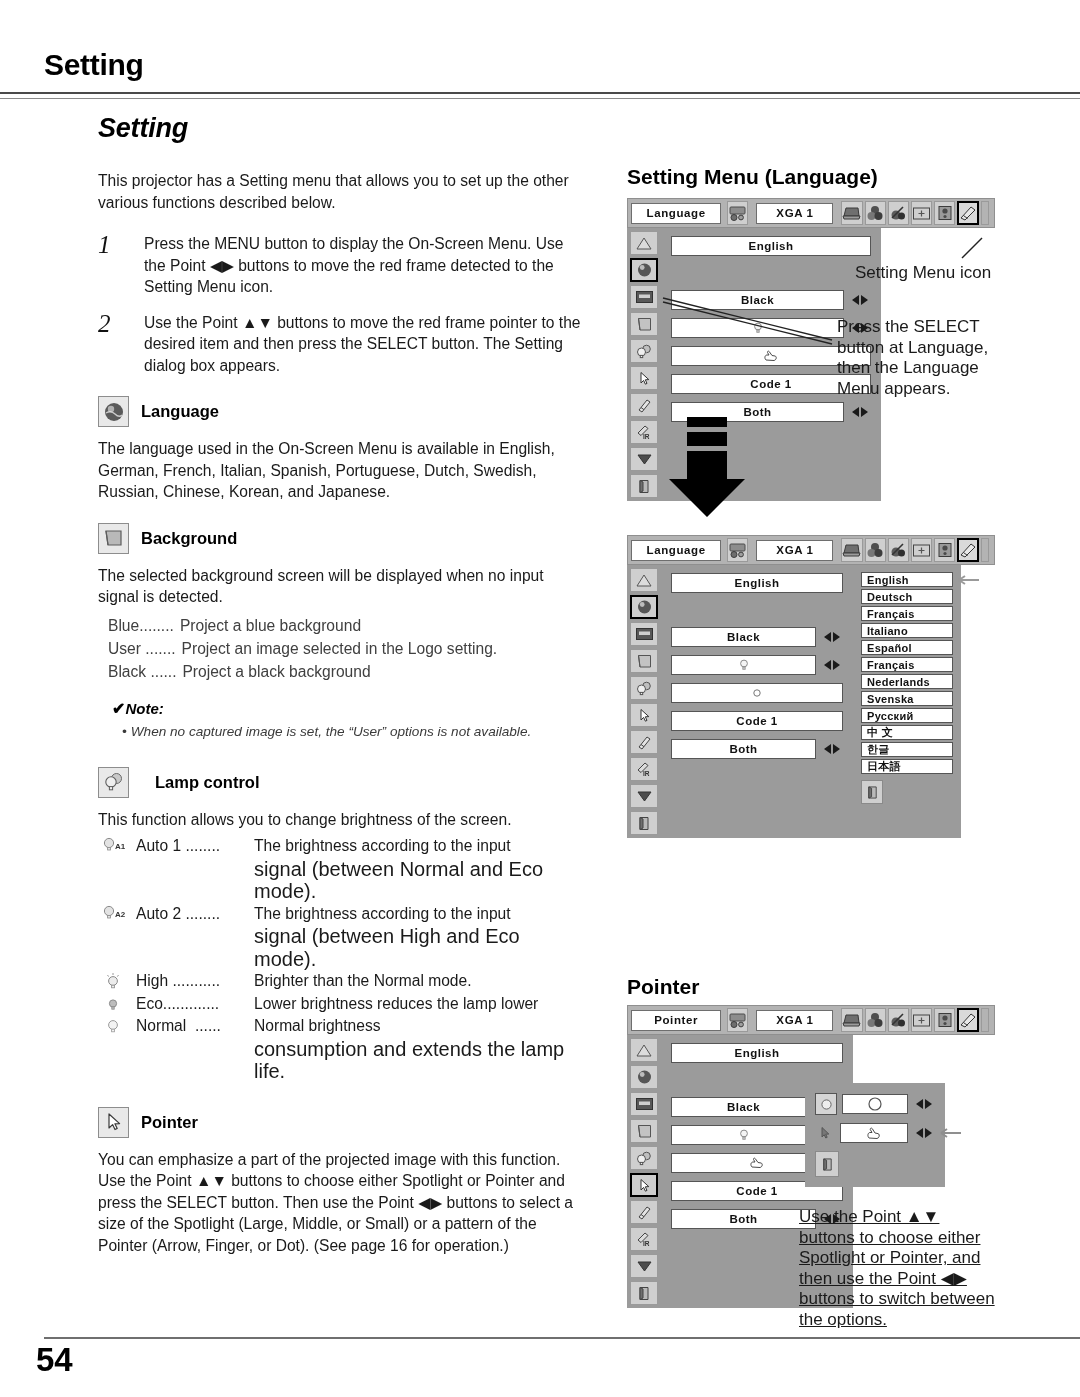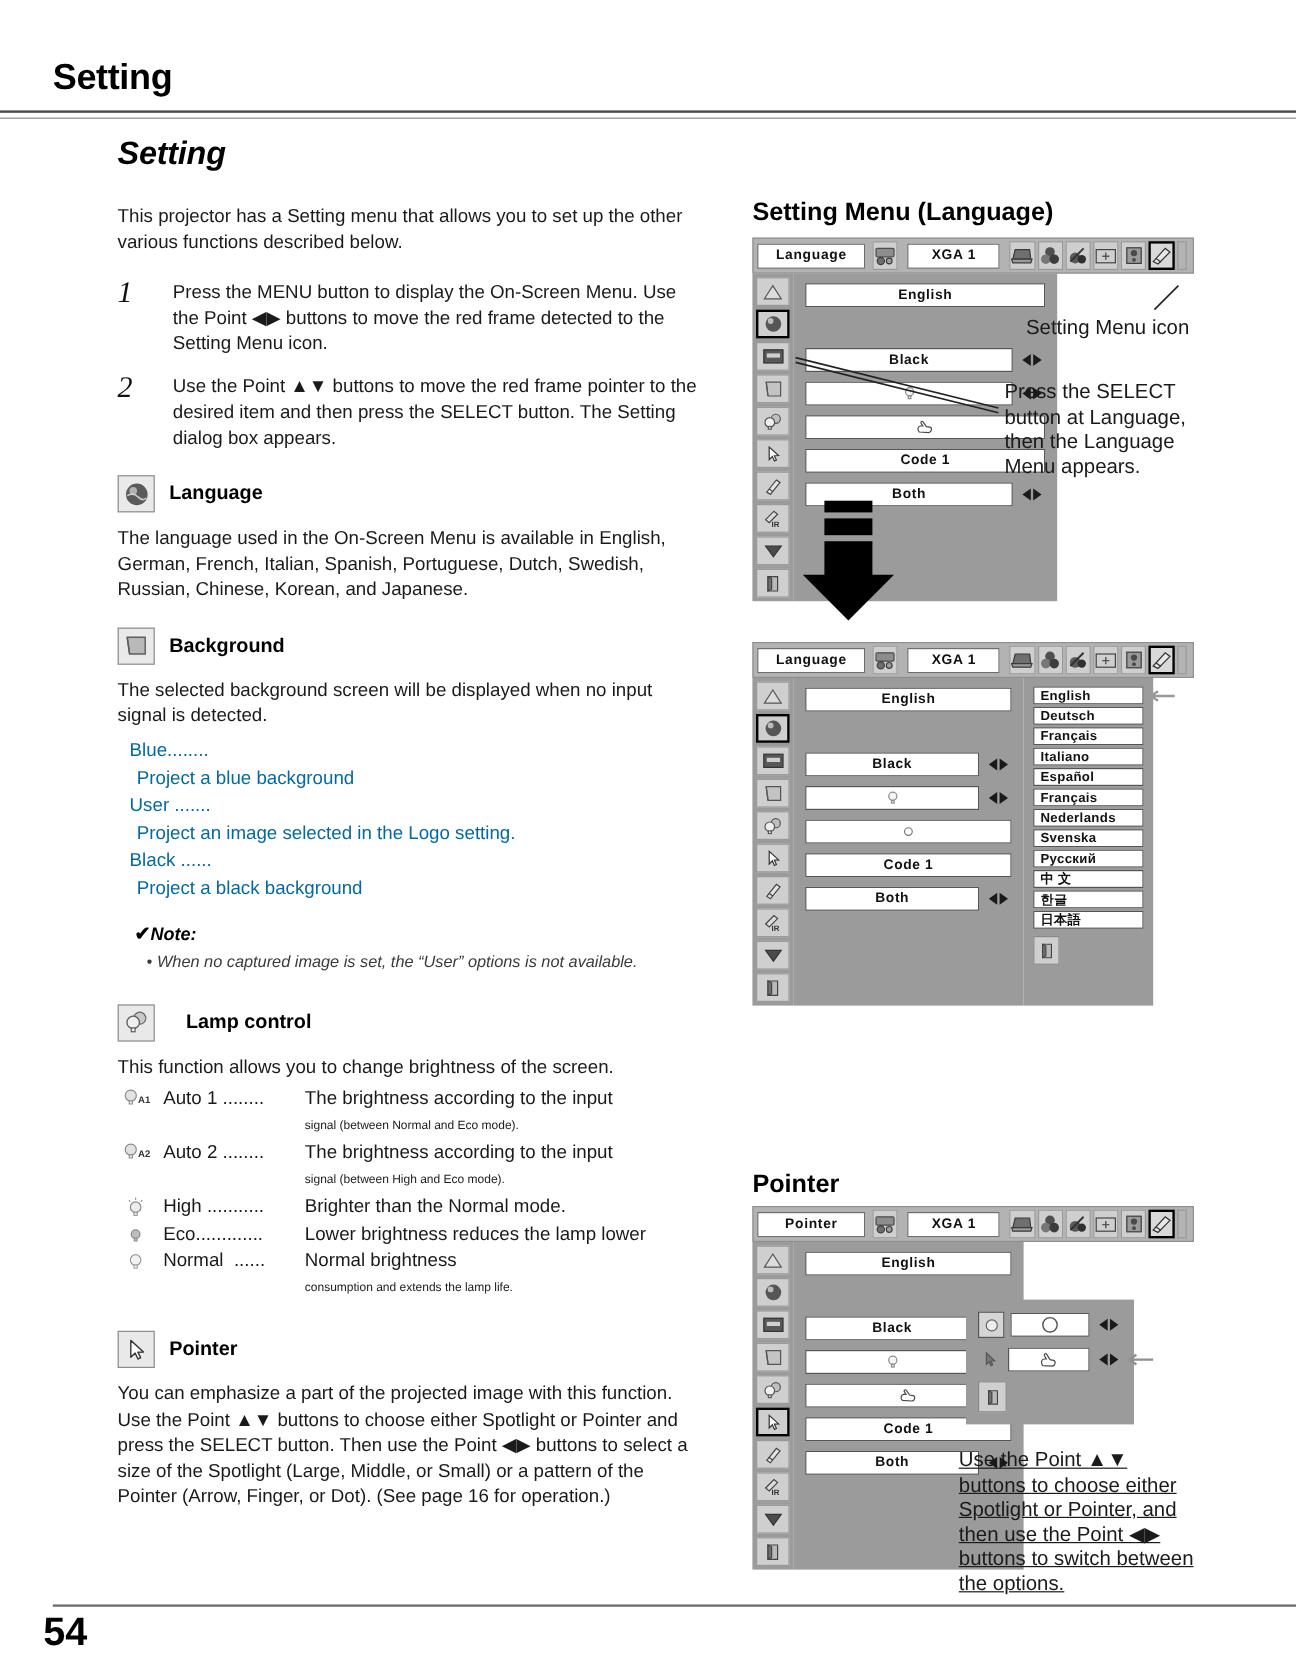--- a/index.html
+++ b/index.html
@@ -51,27 +51,27 @@
   .iconbox{
     width:31px;height:31px;flex:0 0 31px;margin-right:12px;
     border:1px solid #8d8d8d;background:#e9e9e9;
     box-sizing:border-box;position:relative;
     display:flex;align-items:center;justify-content:center;
   }
   .head .lbl{font-size:16.5px;font-weight:bold;color:#000;}
 
   
   .defs{margin:0 0 4px 10px;}
-  .defrow{font-size:15.6px;line-height:23px;color:#0369a1;display:flex;flex-direction:column;}
+  .defrow{font-size:15.6px;line-height:23px;color:#404040;display:flex;}
   .defrow .k{white-space:pre;}
   .lamprow{display:flex;font-size:15.6px;line-height:22.5px;margin-bottom:0;}
   .lamprow .li{width:34px;flex:0 0 34px;text-align:center;padding-top:2px;}
   .lamprow .lk{width:118px;flex:0 0 118px;white-space:pre;}
   .lamprow .lv{flex:1;}
-  .lampcont{margin-left:152px;font-size:10px;line-height:22.5px;}
+  .lampcont{margin-left:152px;font-size:20px;line-height:22.5px;}
 
   
   .note{margin:16px 0 6px 14px;}
   .note .nt{font-size:15px;font-weight:bold;font-style:italic;color:#000;}
   .note .chk{font-size:16px;font-weight:bold;font-style:normal;}
   .note .ni{
     font-size:13.6px;font-style:italic;line-height:19px;color:#3a3a3a;
     margin:4px 0 0 10px;display:flex;
   }
   .note .ni .bullet{margin-right:4px;}

